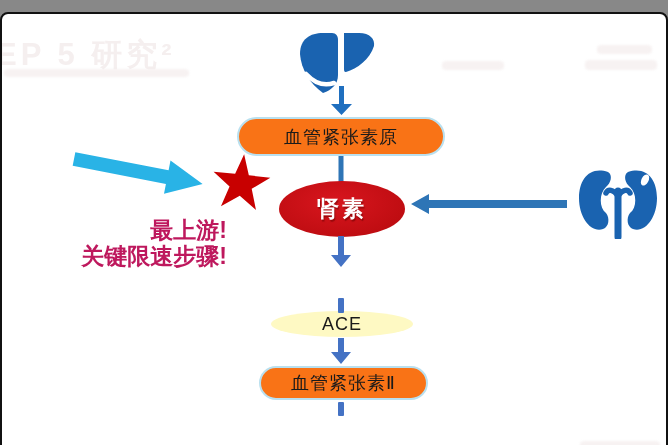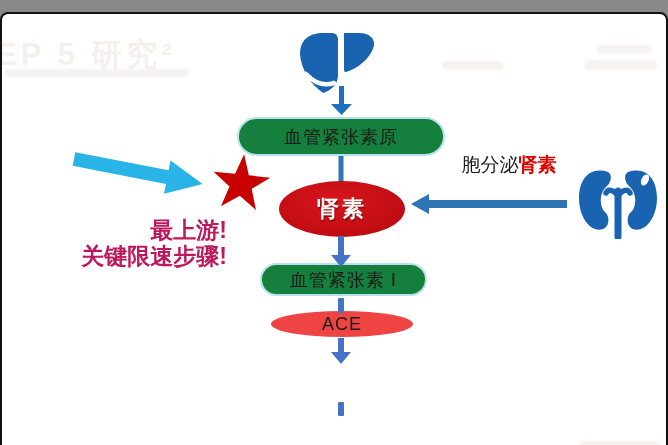--- a/index.html
+++ b/index.html
@@ -27,27 +27,27 @@
   .wm-smudge {
     position:absolute; z-index:0;
     background:rgba(242,234,234,0.6);
     border-radius:4px;
     filter:blur(1.2px);
   }
 
   
   .node { position:absolute; z-index:2; display:flex; align-items:center; justify-content:center; color:#1a1a1a; }
   .pill {
-    background:#15803d;
+    background:#f97316;
     border:2px solid #b9e0ef;
     border-radius:22px;
     font-size:18px; letter-spacing:1px;
   }
   .enzyme {
-    background:#ef4444;
+    background:#fef9c3;
     border-radius:50%;
     font-size:18px; letter-spacing:1px;
   }
   .renin {
     background:radial-gradient(ellipse at 45% 38%, #d8161e 0%, #c00d12 70%, #b30a0f 100%);
     border-radius:50%;
     color:#ffffff; font-weight:bold; font-size:22px; letter-spacing:3px;
     text-shadow:1px 2px 1px rgba(110,0,0,0.55);
   }
 
@@ -89,25 +89,25 @@
   <svg class="layer layer-under" viewBox="0 0 668 445">
     <rect x="336.5" y="140" width="5" height="34" fill="#2e75b6"></rect>
   </svg>
 
   <div class="node pill" id="n-angiotensinogen">
       <span>血管紧张素原</span>
     </div>
   <div class="node renin" id="n-renin">
       <span>肾素</span>
     </div>
-  <div class="node pill" id="n-ang1">
-      <span>血管紧张素 Ⅰ</span>
-    </div>
   <div class="node enzyme" id="n-ace">
       <span>ACE</span>
+    </div>
+  <div class="node pill" id="n-ang2">
+      <span>血管紧张素Ⅱ</span>
     </div>
 
   <div class="icon-wrap" id="liver-wrap">
     <svg viewBox="0 0 84 68" width="84" height="68">
       <path d="M5,24 C5,9 15,3 28,3 L37,3 C41,3 43,6 43,10 L43,45 C43,54 37,60 28,63 C15,54 6,39 5,24 Z" fill="#1a63b0"></path>
       <path d="M11,44 Q24,58 39,53" stroke="#ffffff" stroke-width="4.5" fill="none" stroke-linecap="round"></path>
       <path d="M49,3 L64,3 C75,3 80,9 79,16 C75,29 62,39 51,42 C49.6,42.4 49,41 49,39 Z" fill="#1a63b0"></path>
     </svg>
   </div>
 
@@ -121,21 +121,20 @@
       <ellipse cx="73" cy="15" rx="3.5" ry="6" fill="#ffffff" transform="rotate(28 73 15)"></ellipse>
     </svg>
   </div>
 
   <div class="note-red">
     <div>最上游!</div>
     <div>关键限速步骤!</div>
   </div>
 
   <div class="note-kidney">
-    <div><span>胞分泌</span><span class="hl">肾素</span></div>
   </div>
 
   <svg class="layer layer-over" viewBox="0 0 668 445">
 
     <polygon points="337,72 342,72 342,90 350,90 339.5,101 329,90 337,90" fill="#1f6fbf"></polygon>
 
     <polygon points="336,222 342,222 342,241 349,241 339,253 329,241 336,241" fill="#4472c4"></polygon>
 
     <rect x="336" y="284" width="6" height="15" rx="1" fill="#4472c4"></rect>
 

